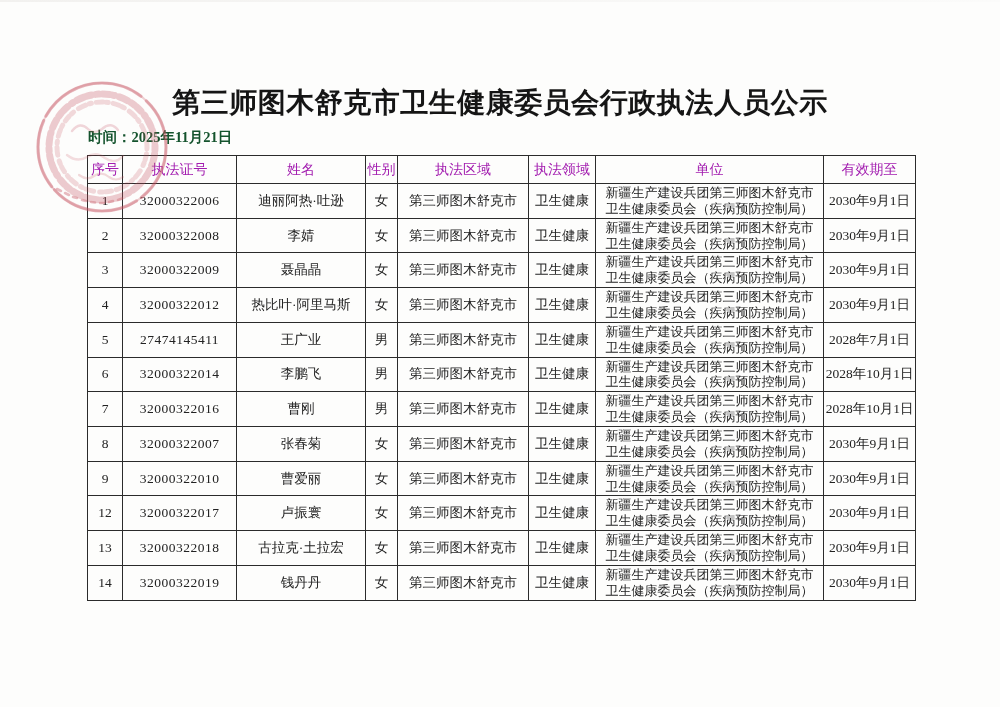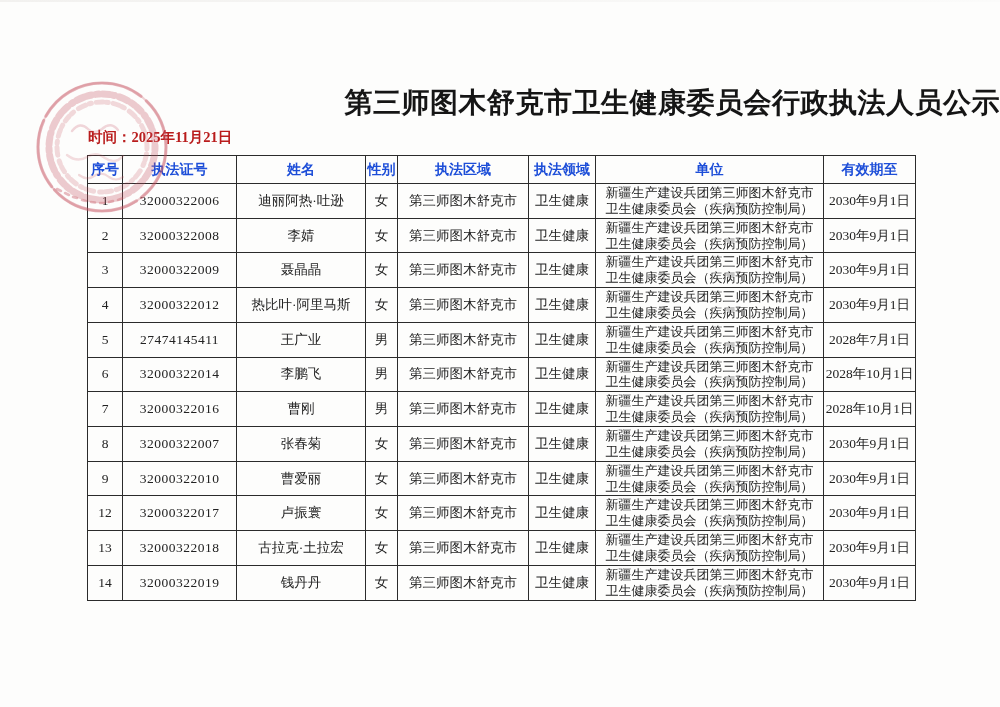--- a/index.html
+++ b/index.html
@@ -12,32 +12,32 @@
     position:relative;
     width:1000px; height:707px;
     background:#fdfdfc;
     overflow:hidden;
     color:#1c1c1c;
   }
   .doc-title {
     position:absolute;
     top:84px; left:0;
     width:100%;
-    text-align:right;
+    text-align:center;
     font-size:28px;
     font-weight:bold;
     letter-spacing:0.5px;
     color:#151515;
   }
   .doc-date {
     position:absolute;
     top:128px; left:88px;
     font-size:14.5px;
     font-weight:bold;
-    color:#b91c1c;
+    color:#14532d;
   }
   .table-wrap {
     position:absolute;
     top:155px; left:87px;
     width:828px;
   }
   table {
     width:828px;
     border-collapse:collapse;
     table-layout:fixed;
@@ -45,22 +45,22 @@
   th, td {
     border:1.6px solid #2b2b2b;
     text-align:center;
     vertical-align:middle;
     overflow:hidden;
     color:#222;
   }
   th {
     height:28px;
     font-size:14px;
-    font-weight:bold;
-    color:#1d4ed8;
+    font-weight:normal;
+    color:#a21caf;
   }
   td { height:32.8px; font-size:13.5px; }
   td.col6 {
     font-size:13px;
     line-height:1.22;
     padding:1px 4px;
   }
   td.col1 { letter-spacing:0.5px;margin-left:23px; }
   
   .seal {

